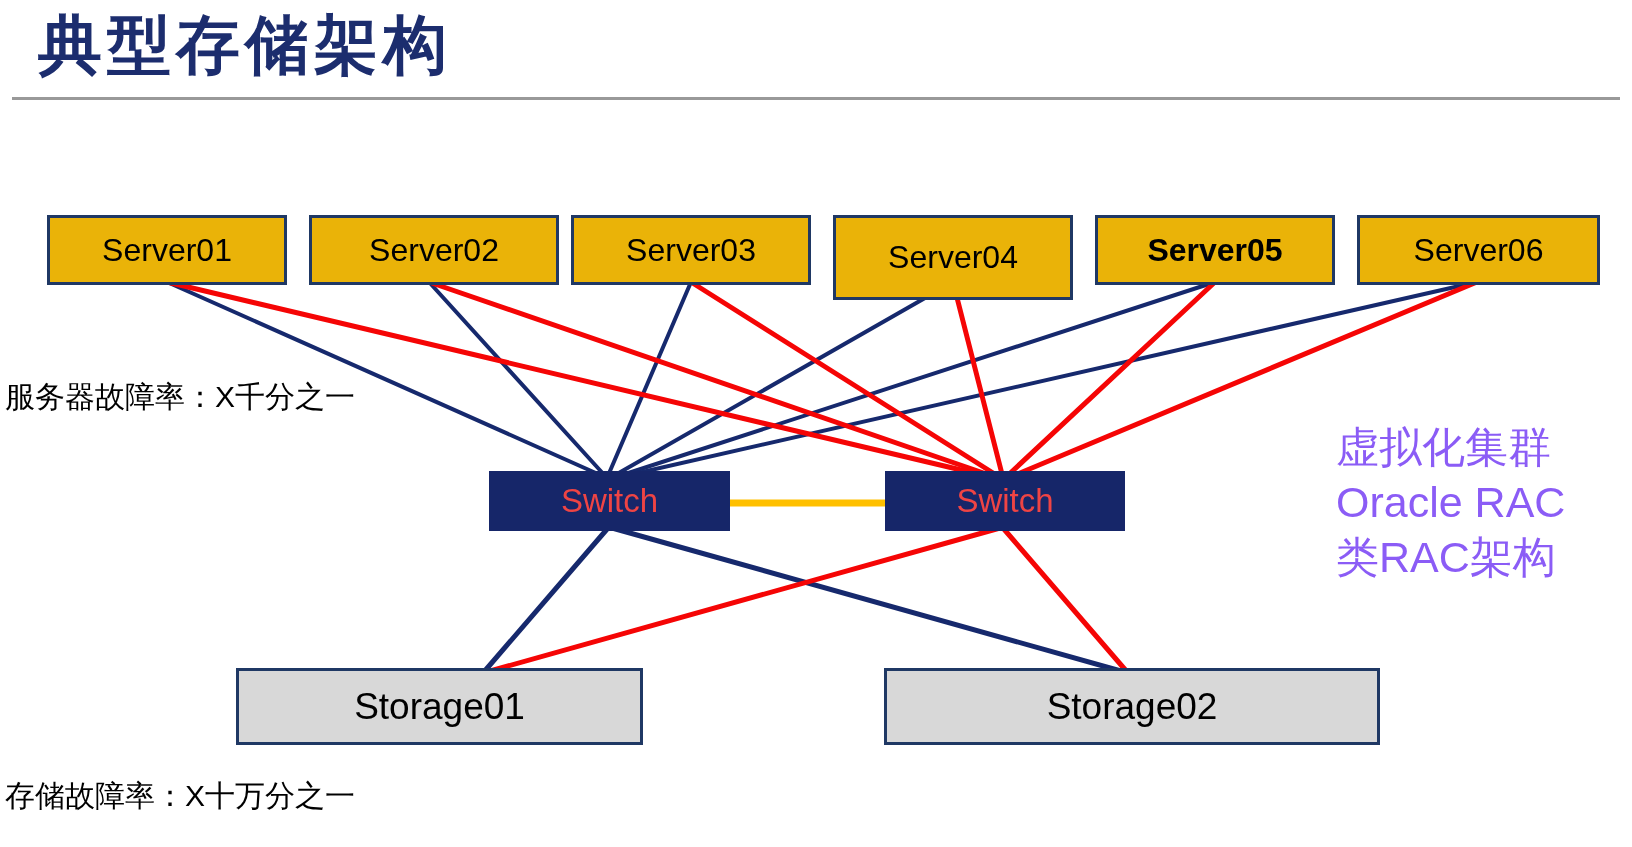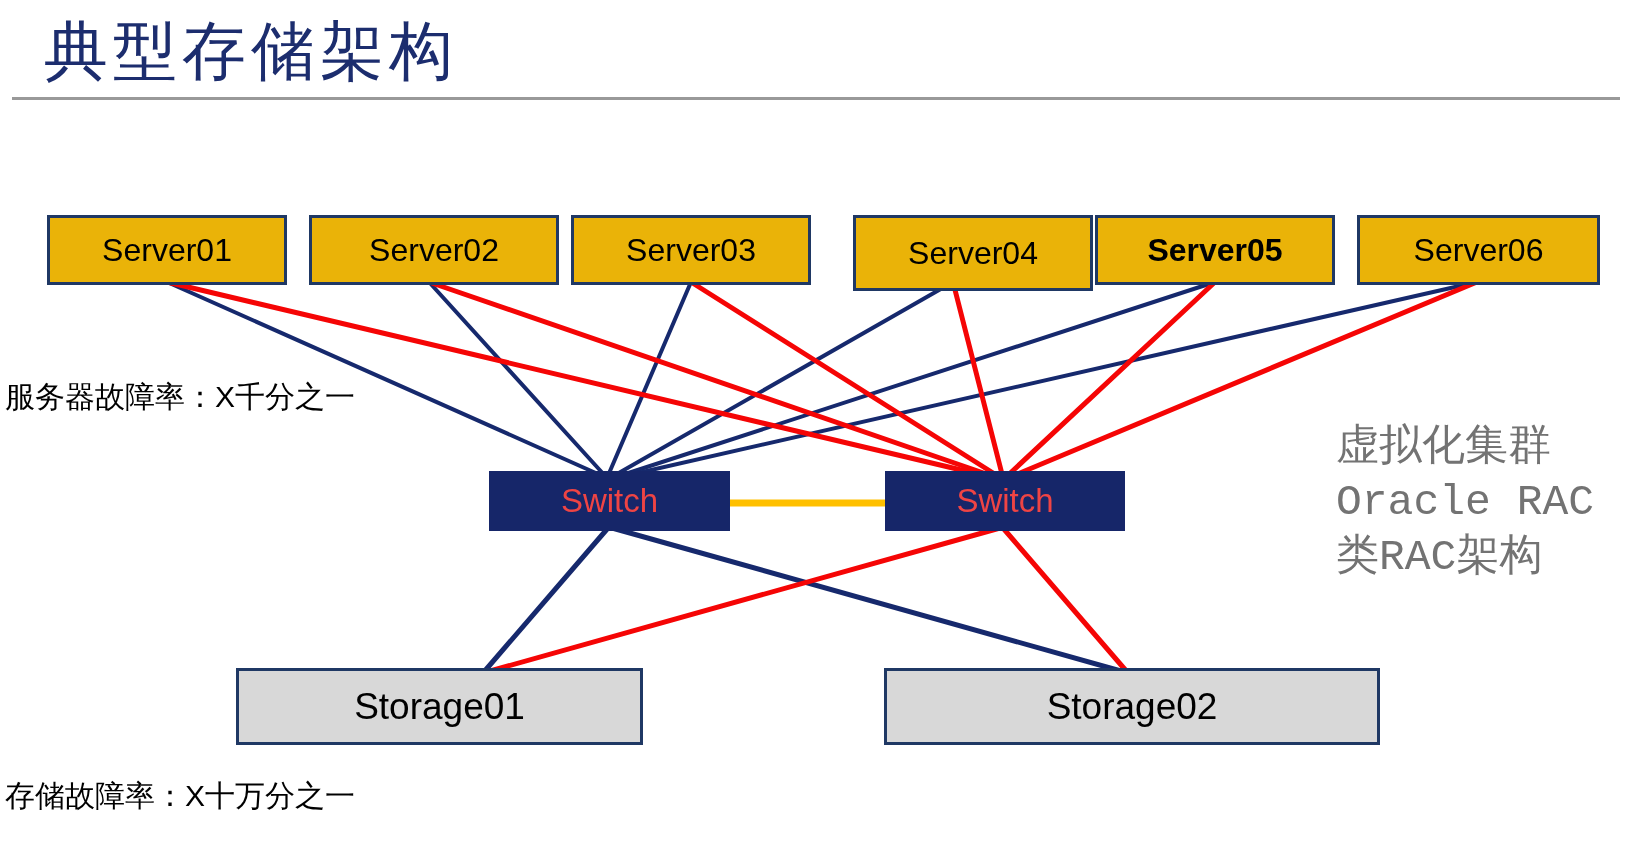--- a/index.html
+++ b/index.html
@@ -4,22 +4,22 @@
 <style>
   html,body{margin:0;padding:0;background:#ffffff;}
   .slide{
     position:relative;
     width:1632px;height:847px;
     background:#ffffff;
     font-family:"Liberation Sans","DejaVu Sans",sans-serif;
     overflow:hidden;
   }
   .slide-title{
-    position:absolute;left:38px;top:2px;margin:6px;
-    font-size:64px;font-weight:normal;letter-spacing:5px;
+    position:absolute;left:38px;top:2px;margin:0;
+    font-size:64px;font-weight:bold;letter-spacing:5px;
     color:#1c2d6e;
   }
   .title-divider{
     position:absolute;left:12px;top:97px;width:1608px;height:3px;
     background:#999999;
   }
   #edge-svg{
     position:absolute;left:0;top:0;width:1632px;height:847px;
     z-index:1;
   }
@@ -37,21 +37,21 @@
   .node.storage{
     background:#d8d8d8;border:3px solid #1f3864;font-size:37px;
   }
   .side-label{
     position:absolute;z-index:3;color:#000000;font-size:30px;white-space:nowrap;
   }
   .server-rate{left:5px;top:377px;}
   .storage-rate{left:5px;top:776px;}
   .right-note{
     position:absolute;z-index:3;left:1336px;top:420px;
-    color:#737373;font-size:43px;line-height:55px;white-space:nowrap;font-family:Liberation Mono, monospace;
+    color:#8b5cf6;font-size:43px;line-height:55px;white-space:nowrap;
   }
 </style>
 </head>
 <body>
 
 <div class="slide">
   <h1 class="slide-title">典型存储架构</h1>
   <div class="title-divider"></div>
 
   <svg id="edge-svg" viewBox="0 0 1632 847">
@@ -71,21 +71,21 @@
       <line x1="612" y1="528" x2="1128" y2="673" stroke="#16296d" stroke-width="5" stroke-linecap="round"></line>
       <line x1="1000" y1="528" x2="483" y2="673" stroke="#f50505" stroke-width="5" stroke-linecap="round"></line>
       <line x1="1003" y1="528" x2="1128" y2="673" stroke="#f50505" stroke-width="5" stroke-linecap="round"></line>
       <line x1="728" y1="503" x2="887" y2="503" stroke="#ffc000" stroke-width="7" stroke-linecap="round"></line>
     </svg>
 
   <div id="nodes-layer">
       <div class="node server" style="left: 47px; top: 215px; width: 240px; height: 70px;">Server01</div>
       <div class="node server" style="left: 309px; top: 215px; width: 250px; height: 70px;">Server02</div>
       <div class="node server" style="left: 571px; top: 215px; width: 240px; height: 70px;">Server03</div>
-      <div class="node server" style="left: 833px; top: 215px; width: 240px; height: 76px; margin-left: 20px;">Server04</div>
+      <div class="node server" style="left: 833px; top: 215px; width: 240px; height: 85px;">Server04</div>
       <div class="node server" style="left: 1095px; top: 215px; width: 240px; height: 70px; font-weight: bold;">Server05</div>
       <div class="node server" style="left: 1357px; top: 215px; width: 243px; height: 70px;">Server06</div>
       <div class="node switch" style="left: 489px; top: 471px; width: 241px; height: 60px;">Switch</div>
       <div class="node switch" style="left: 885px; top: 471px; width: 240px; height: 60px;">Switch</div>
       <div class="node storage" style="left: 236px; top: 668px; width: 407px; height: 77px;">Storage01</div>
       <div class="node storage" style="left: 884px; top: 668px; width: 496px; height: 77px;">Storage02</div>
     </div>
 
   <div class="side-label server-rate">服务器故障率：X千分之一</div>
 

